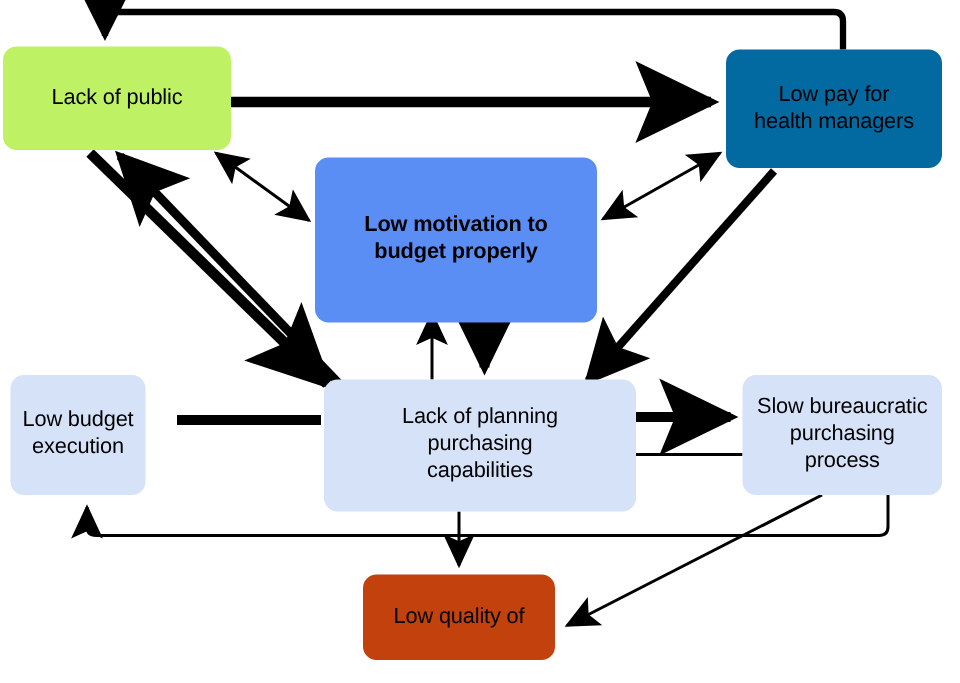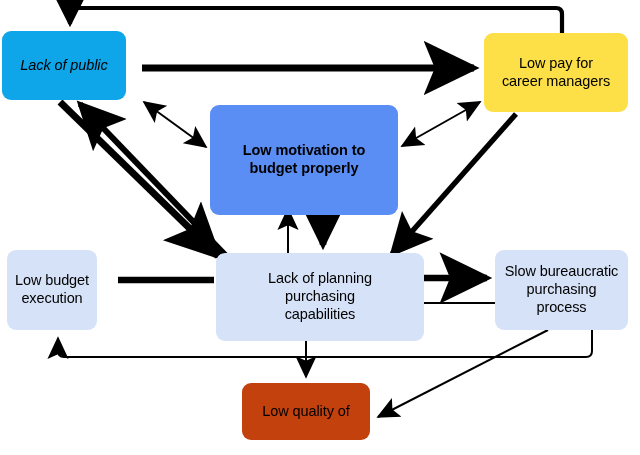--- a/index.html
+++ b/index.html
@@ -84,30 +84,30 @@
 
     <line x1="495" y1="303" x2="398" y2="303" stroke="#000000" stroke-width="2" marker-end="url(#ah-thin)"></line>
 
     <line x1="306" y1="341" x2="306" y2="377" stroke="#000000" stroke-width="2" marker-end="url(#ah-thin)"></line>
 
     <line x1="548" y1="330" x2="378" y2="417" stroke="#000000" stroke-width="2" marker-end="url(#ah-thin)"></line>
 
     <path d="M592,330 L592,351 Q592,357 586,357 L64,357 Q58,357 58,351 L58,338" fill="none" stroke="#000000" stroke-width="2" marker-end="url(#ah-thin)"></path>
   </svg>
 
-  <div class="node" style="left:2px; top:31px; width:124px; height:69px; background:#0ea5e9;font-style:italic;">
+  <div class="node" style="left:2px; top:31px; width:152px; height:69px; background:#bef264;">
     <div>
       <span>Lack of public</span>
     </div>
   </div>
 
-  <div class="node" style="left:484px; top:33px; width:144px; height:79px; background:#fde047;">
+  <div class="node" style="left:484px; top:33px; width:144px; height:79px; background:#0369a1;">
     <div>
       <span>Low pay for</span>
-      <span>career managers</span>
+      <span>health managers</span>
     </div>
   </div>
 
   <div class="node" style="left:210px; top:105px; width:188px; height:110px; background:#5b8ef4; font-weight:bold;">
     <div>
       <span>Low motivation to</span>
       <span>budget properly</span>
     </div>
   </div>
 

